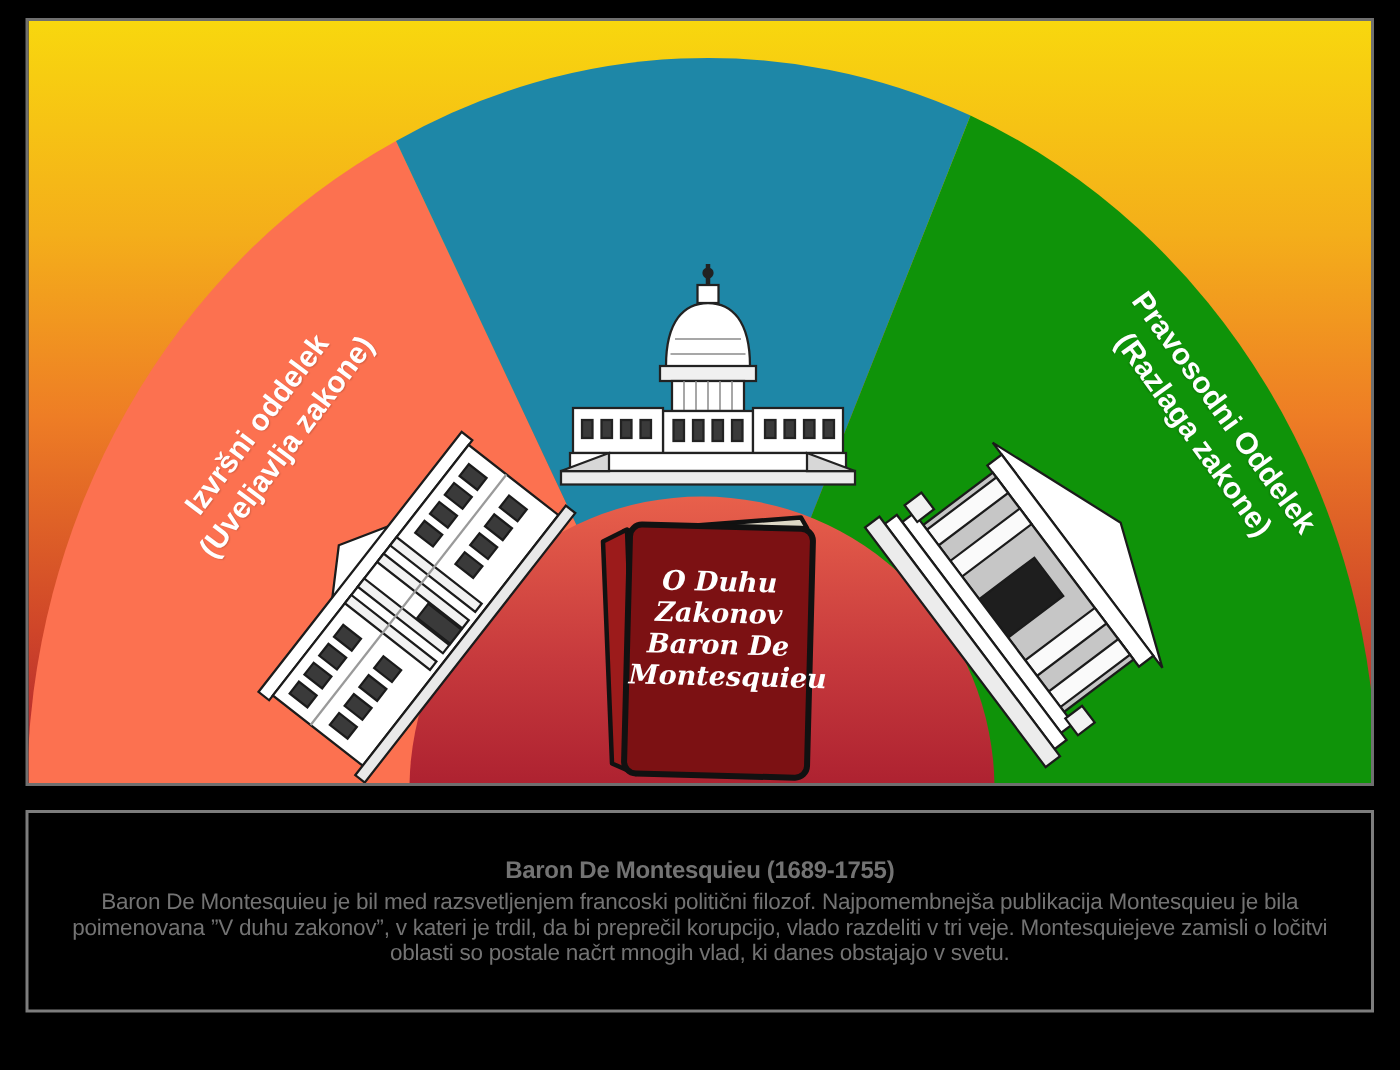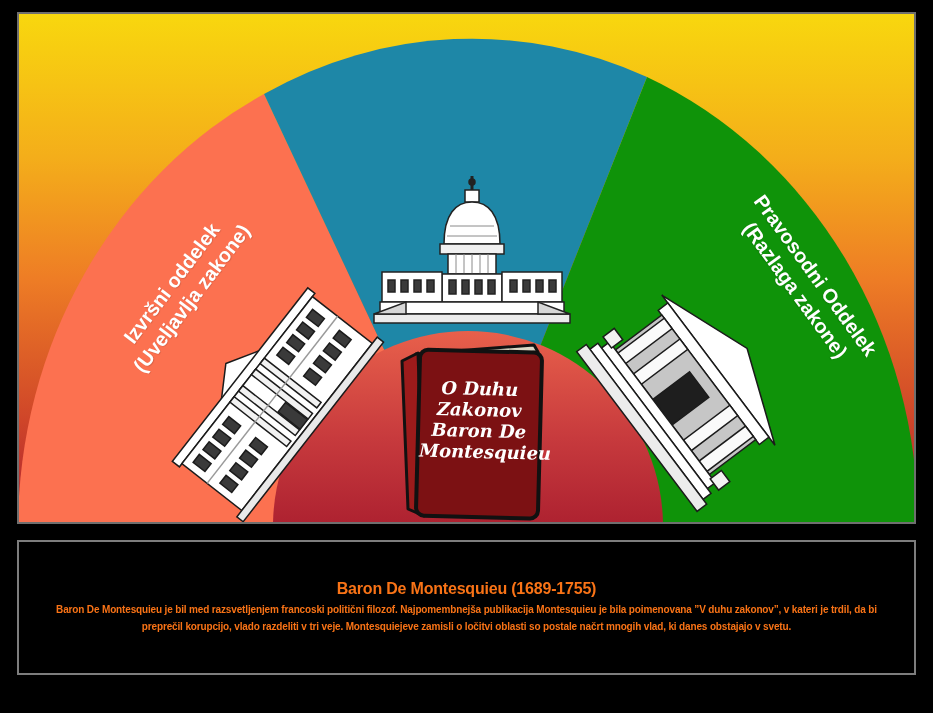--- a/index.html
+++ b/index.html
@@ -28,27 +28,27 @@
   .book{position:absolute;left:371px;top:320px;width:162px;height:192px;}
   .book svg{position:absolute;left:0;top:0;}
   .book-text{
     position:absolute;left:30px;top:44px;width:118px;text-align:center;
     color:#fff;font-family:"DejaVu Serif",serif;font-style:italic;font-weight:bold;
     font-size:18px;line-height:21px;transform:rotate(1.5deg);
   }
   
   .caption-panel{
     position:absolute;left:17px;top:540px;width:895px;height:131px;
-    border:2px solid #7d7d7d;background:#000;color:#f97316;
+    border:2px solid #7d7d7d;background:#000;color:#737373;
     display:flex;flex-direction:column;justify-content:center;align-items:center;
     text-align:center;
   }
   .caption-title{font-size:16px;font-weight:bold;margin:0 0 3px 0;letter-spacing:-.2px;}
   .caption-body{
-    font-size:10px;font-weight:bold;line-height:17px;letter-spacing:-.15px;
+    font-size:15px;font-weight:normal;line-height:17px;letter-spacing:-.15px;
     max-width:884px;margin:0 20px;
   }
 </style>
 </head>
 <body>
 
 <div class="graphic-panel">
 
   <svg class="scene" width="895" height="508" viewBox="0 0 895 508">
     <defs>

